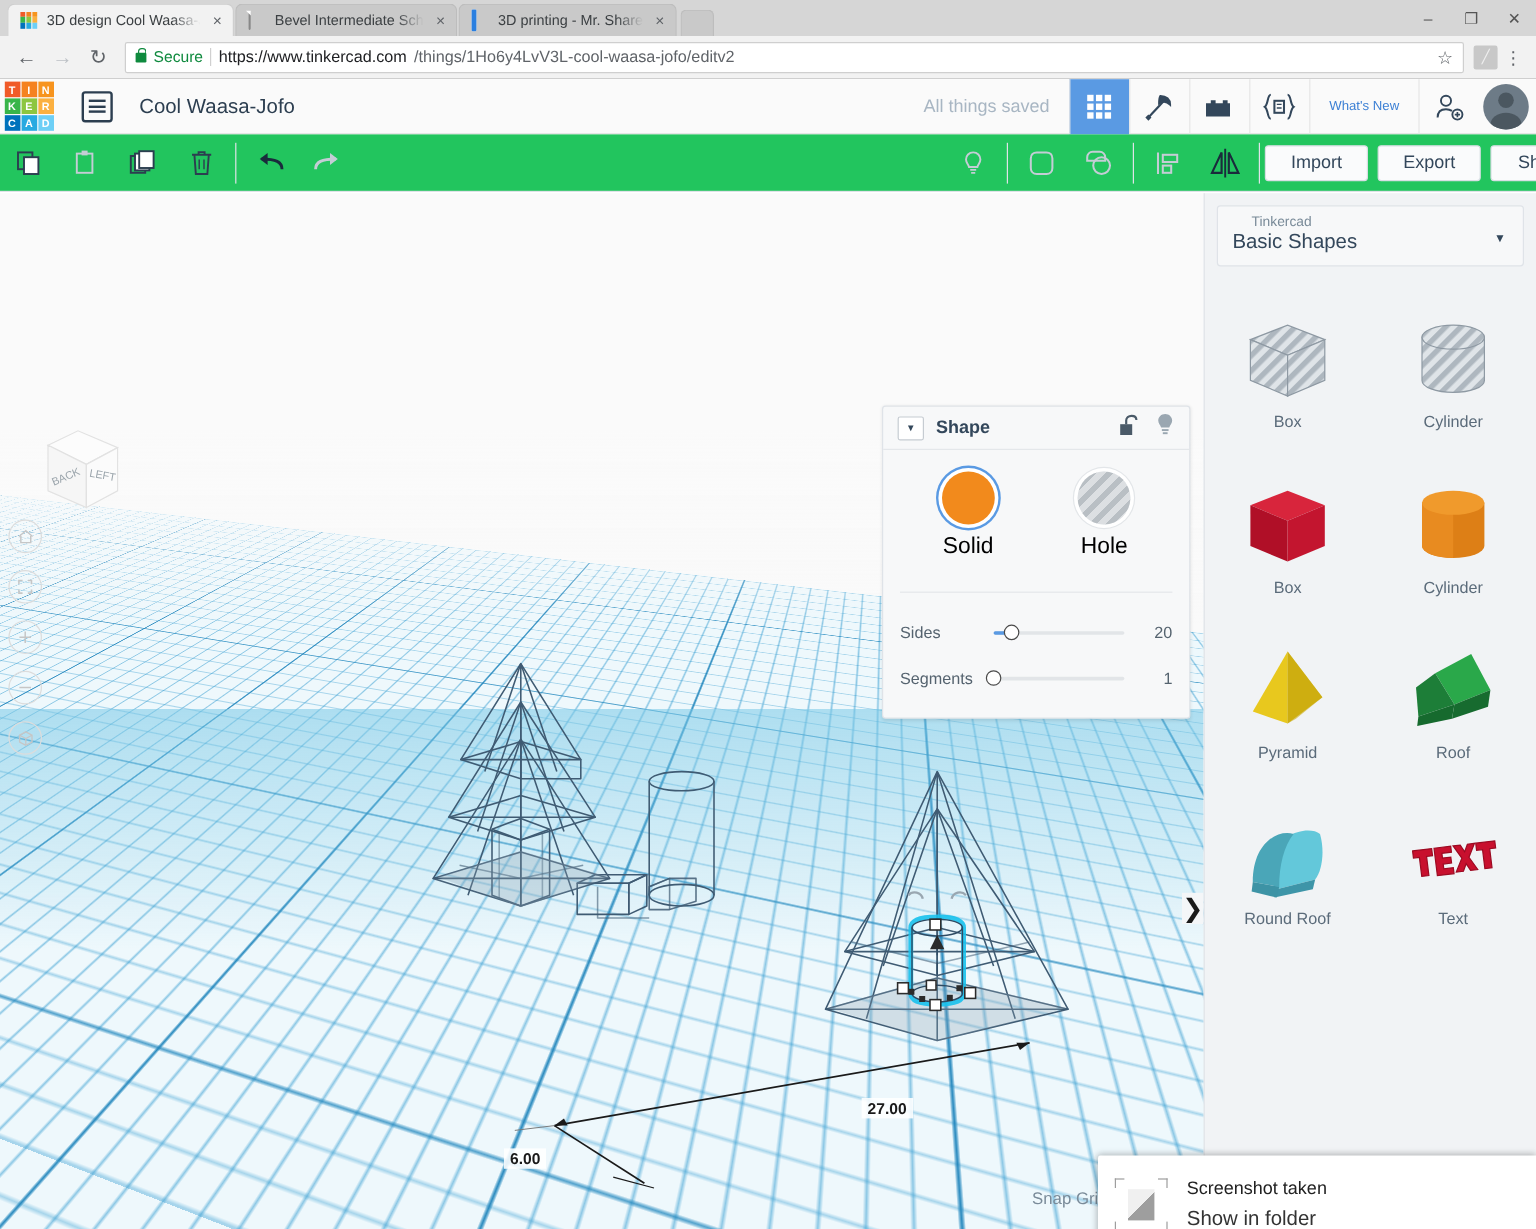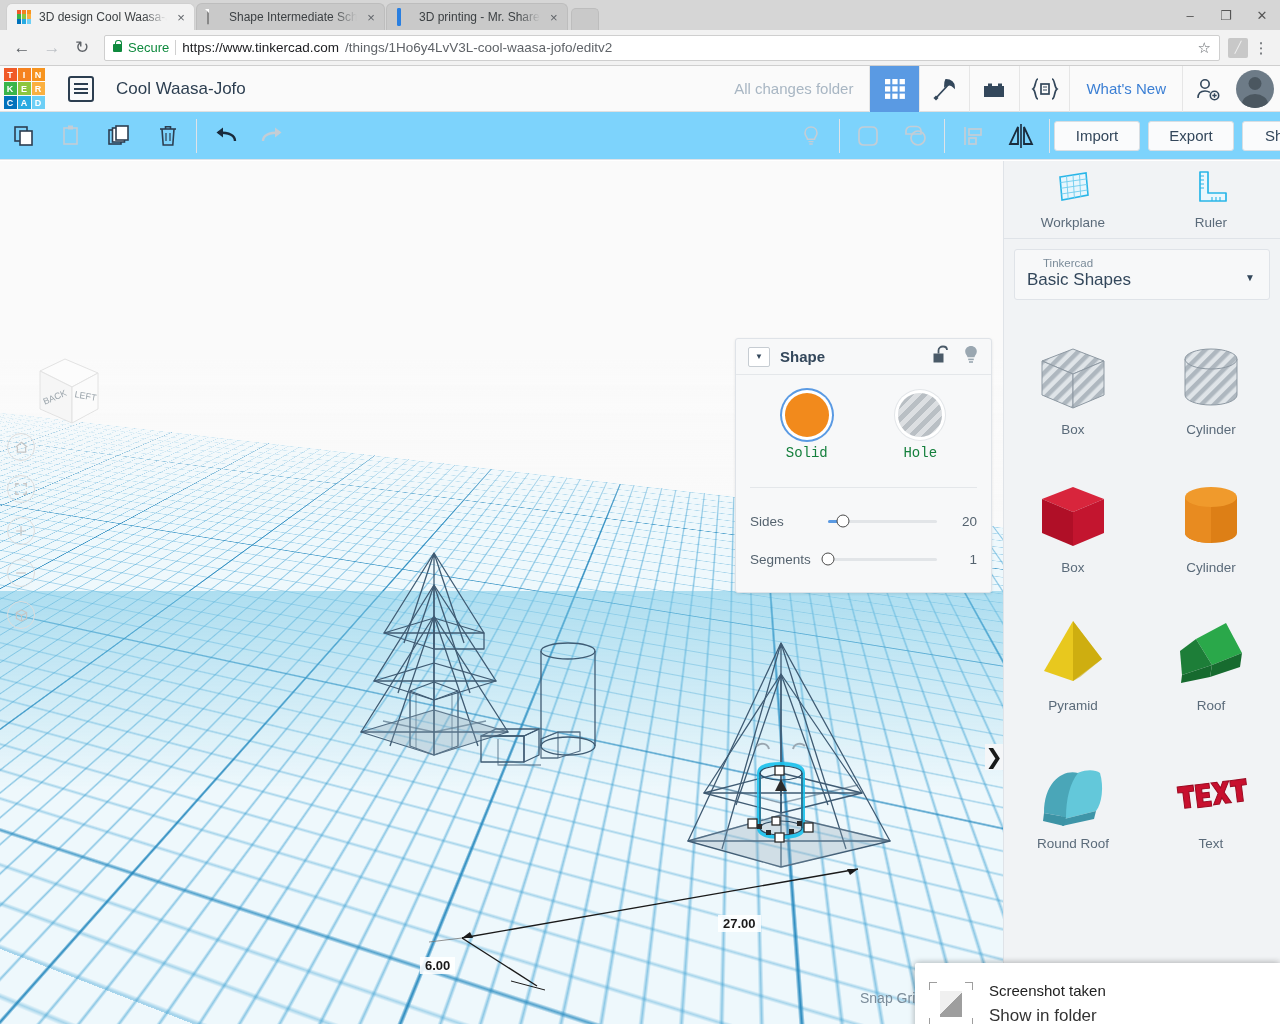--- a/index.html
+++ b/index.html
@@ -136,38 +136,38 @@
   .proj-title { margin-left: 22px; font-size: 17px; color: #2c3e50; }
   .header-right { margin-left: auto; display: flex; align-items: center; height: 46px; }
   .saved-text { color: #a8b6c3; font-size: 15px; padding-right: 16px; }
   .hbtn {
     width: 50px; height: 46px; display: flex; align-items: center; justify-content: center;
     border-left: 1px solid #e6e6e6; color: #33475b;
   }
   .hbtn.active { background: #5a9ae3; }
   .whats-new {
     padding: 0 16px; height: 46px; display: flex; align-items: center;
-    color: #3b7fd4; font-size: 15px; border-left: 1px solid #e6e6e6;
+    color: #3b7fd4; font-size: 11px; border-left: 1px solid #e6e6e6;
   }
   .avatar {
     width: 38px; height: 38px; border-radius: 50%; background: #6d7b87;
     margin: 0 6px 0 4px; overflow: hidden; position: relative;
   }
   .avatar::before {
     content:''; position:absolute; left:50%; top:7px; transform:translateX(-50%);
     width:13px;height:13px;border-radius:50%;background:#4b5760;
   }
   .avatar::after {
     content:''; position:absolute; left:50%; bottom:-6px; transform:translateX(-50%);
     width:26px;height:20px;border-radius:50% 50% 0 0;background:#4b5760;
   }
 
   
   .tc-toolbar {
-    height: 48px; background: #7dd3fc; border-bottom: 1px solid #dfe3e8;
+    height: 48px; background: #22c55e; border-bottom: 1px solid #dfe3e8;
     display: flex; align-items: center; position: relative;
   }
   .tb-group { display: flex; align-items: center; height: 48px; }
   .tb-btn {
     width: 48px; height: 48px; display: flex; align-items: center; justify-content: center;
     color: #2c3e50;
   }
   .tb-btn.dim { color: #c4cdd5; }
   .tb-sep { width: 1px; height: 34px; background: #dfe3e8; margin: 0 4px; }
   .tb-right { margin-left: auto; display: flex; align-items: center; gap: 8px; padding-right: 12px; }
@@ -240,21 +240,21 @@
   .swatch-row { display: flex; justify-content: space-around; padding: 2px 0 4px; }
   .swatch-item { display: flex; flex-direction: column; align-items: center; gap: 8px; }
   .swatch {
     width: 44px; height: 44px; border-radius: 50%;
   }
   .swatch.solid { background: #f28a1c; box-shadow: 0 0 0 3px #fff, 0 0 0 5px #5a9ae3; }
   .swatch.hole {
     background: repeating-linear-gradient(-45deg, #b9bfc4 0 5px, #dcdfe2 5px 10px);
     box-shadow: 0 0 0 3px #fff, 0 0 0 4px #e3e6e9;
   }
-  .swatch-label { font-size: 14px; color: #15803d; font-family: Liberation Mono, monospace; }
+  .swatch-label { font-size: 19px; color: #000000; }
   .sp-div { height: 1px; background: #e4e7ea; margin: 22px 0 14px; }
   .slider-row { display: flex; align-items: center; height: 38px; }
   .slider-label { width: 78px; font-size: 13.5px; color: #55636f; }
   .slider-track {
     flex: 1; height: 3px; background: #e2e5e8; border-radius: 2px; position: relative;
     margin-right: 10px;
   }
   .slider-fill { position: absolute; left: 0; top: 0; height: 3px; background: #5a9ae3; border-radius:2px; }
   .slider-knob {
     position: absolute; top: 50%; transform: translate(-50%, -50%);
@@ -356,21 +356,21 @@
             <i style="background: rgb(39, 170, 225);"></i>
             <i style="background: rgb(109, 207, 246);"></i>
           </span>
       </span>
       <span class="tab-title">3D design Cool Waasa-J</span>
       <span class="tabclose">×</span>
     </div>
 
     <div class="tab">
       <span class="favicon"><span class="fav-doc"></span></span>
-      <span class="tab-title">Shape Intermediate Sch</span>
+      <span class="tab-title">Bevel Intermediate Sch</span>
       <span class="tabclose">×</span>
     </div>
 
     <div class="tab">
       <span class="favicon"><span class="fav-slides"></span></span>
       <span class="tab-title">3D printing - Mr. Share</span>
       <span class="tabclose">×</span>
     </div>
 
     <div class="newtab-tab"></div>
@@ -417,21 +417,21 @@
           </div>
       </div>
       <div class="hamburger-btn">
         <i></i>
           <i></i>
           <i></i>
       </div>
       <div class="proj-title">Cool Waasa-Jofo</div>
 
       <div class="header-right">
-        <div class="saved-text">All changes folder</div>
+        <div class="saved-text">All things saved</div>
 
         <div class="hbtn active">
           <svg width="22" height="22" viewBox="0 0 22 22">
             <g fill="#ffffff">
               <rect x="1" y="1" width="5.3" height="5.3"></rect>
                 <rect x="8.3" y="1" width="5.3" height="5.3"></rect>
                 <rect x="15.6" y="1" width="5.3" height="5.3"></rect>
               <rect x="1" y="8.3" width="5.3" height="5.3"></rect>
                 <rect x="8.3" y="8.3" width="5.3" height="5.3"></rect>
                 <rect x="15.6" y="8.3" width="5.3" height="5.3"></rect>
@@ -764,46 +764,20 @@
             <div class="slider-track">
               <div class="slider-knob" style="left:0%"></div>
             </div>
             <div class="slider-val">1</div>
           </div>
         </div>
       </div>
     </div>
 
     <div class="sidebar">
-      <div class="sb-tools">
-        <div class="sb-tool">
-          <span>
-            <svg width="42" height="36" viewBox="0 0 42 36">
-              <polygon points="8,8 34,4 36,26 10,31" fill="#e7f6fd" stroke="#29b6e8" stroke-width="1.6"></polygon>
-              <g stroke="#6fcdee" stroke-width="0.9">
-                <path d="M14.5 6.9 L16.2 29.9 M21 6.1 L22.4 29 M27.5 5.2 L28.7 28"></path>
-                <path d="M8.4 13.6 L34.7 9.9 M8.8 19.3 L35.2 15.4 M9.3 25 L35.6 21"></path>
-              </g>
-            </svg>
-          </span>
-          <span class="sb-tool-label">Workplane</span>
-        </div>
-        <div class="sb-tool">
-          <span>
-            <svg width="40" height="36" viewBox="0 0 40 36">
-              <path d="M9 3 H17 V24 H35 V32 H9 Z" fill="#eaf7fd" stroke="#29b6e8" stroke-width="1.7" stroke-linejoin="round"></path>
-              <g stroke="#29b6e8" stroke-width="1.1">
-                <path d="M9 7 h4 M9 11 h4 M9 15 h4 M9 19 h4"></path>
-                <path d="M21 28 v4 M25 28 v4 M29 28 v4"></path>
-              </g>
-            </svg>
-          </span>
-          <span class="sb-tool-label">Ruler</span>
-        </div>
-      </div>
 
       <div class="sb-select-wrap">
         <div class="sb-select">
           <div class="sb-select-sm">Tinkercad</div>
           <div class="sb-select-lg">Basic Shapes</div>
           <div class="sb-select-caret">▼</div>
         </div>
       </div>
 
       <div class="sb-grid">

